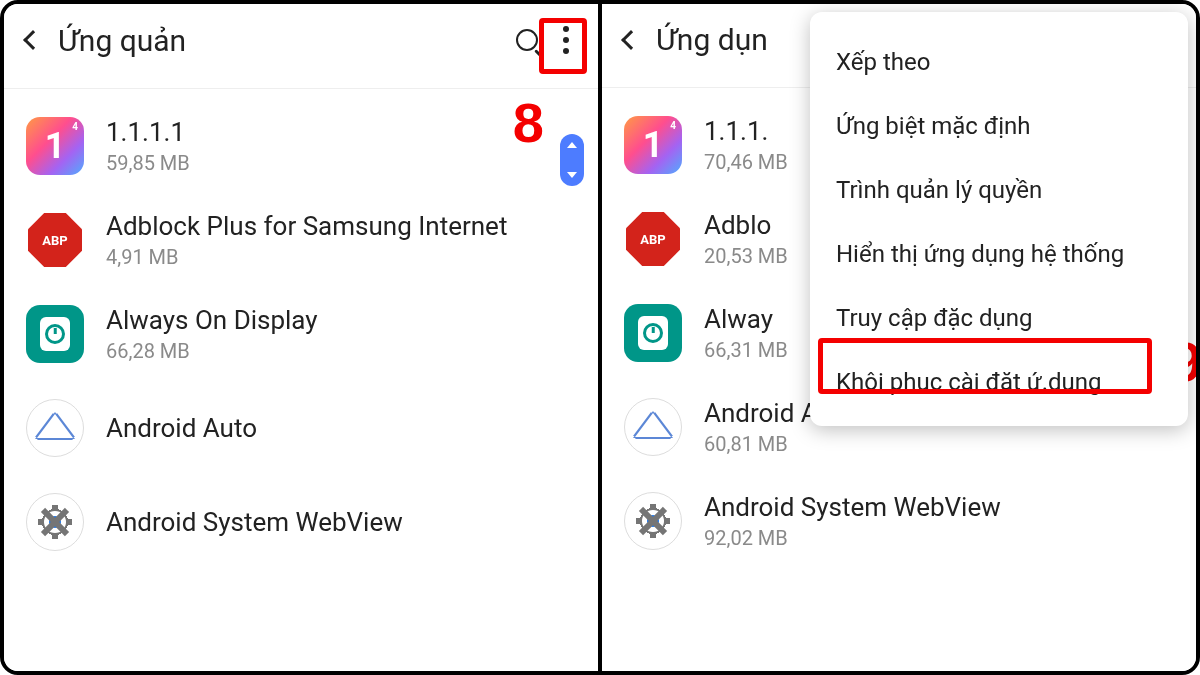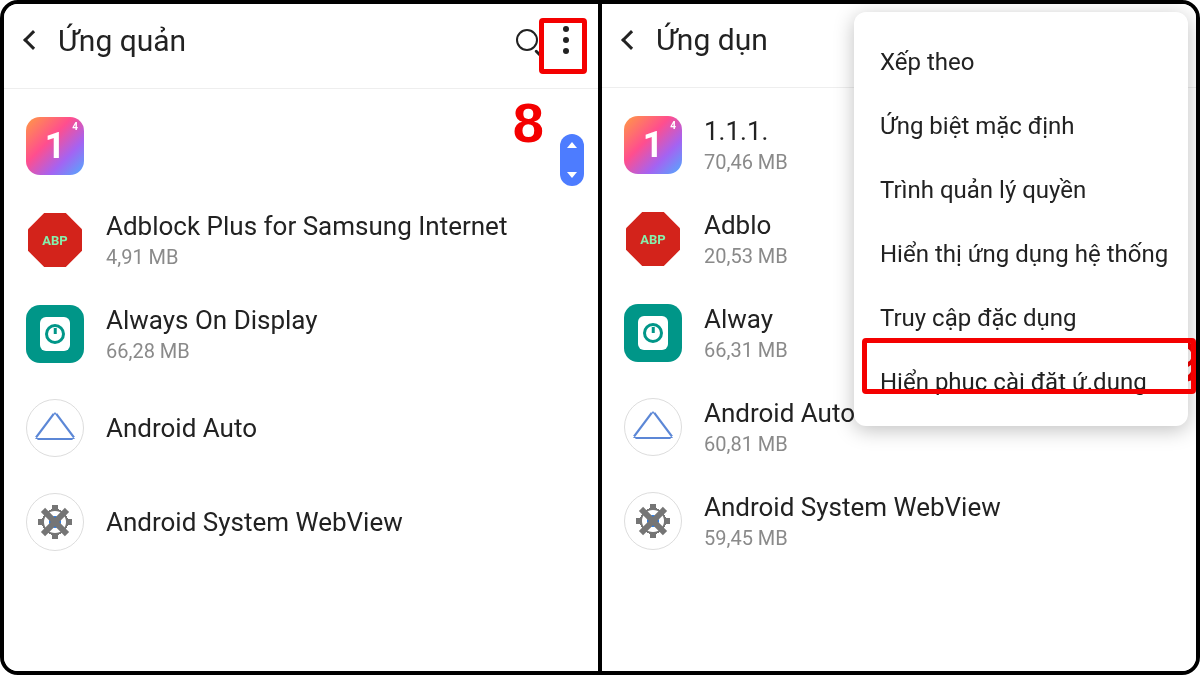--- a/index.html
+++ b/index.html
@@ -105,21 +105,21 @@
   }
   .icon-1111-one { font-size: 36px; font-weight:700; }
   .icon-abp {
     width: 58px; height: 58px;
     display:flex;align-items:center;justify-content:center;
   }
   .abp-oct {
     width: 54px; height: 54px;
     background:#d3231b;
     display:flex;align-items:center;justify-content:center;
-    font-size:13px;font-weight:700;color:#86efac;
+    font-size:13px;font-weight:700;color:#ffffff;
     clip-path: polygon(30% 0%, 70% 0%, 100% 30%, 100% 70%, 70% 100%, 30% 100%, 0% 70%, 0% 30%);
   }
   .icon-aod {
     background:#009688;
     border-radius:14px;
     position:relative;
   }
   .aod-inner {
     width:30px;height:34px;background:#fff;border-radius:6px;
     position:relative;
@@ -190,21 +190,21 @@
     position:absolute;
     font-size:56px;font-weight:800;color:#f40000;
     font-family: Arial, sans-serif;
   }
   .step-8 { top:86px; right:54px; }
   .step-9 { top:325px; right:-6px; }
 
   .dropdown {
     position:absolute;
     top:8px; right:8px;
-    width: 334px;
+    width: 378px;
     background:#fff;
     border-radius:12px;
     box-shadow: 0 4px 20px rgba(0,0,0,0.25);
     padding: 18px 0 12px 0;
     z-index:5;
   }
   .dropdown-item {
     font-size:24px;color:#222;
     padding: 18px 26px;
     cursor:pointer;
@@ -236,20 +236,24 @@
       <div class="chev up"></div>
       <div class="chev down"></div>
     </div>
 
     <div class="list">
       <div class="app-row">
         <div class="app-icon icon-1111">
             <span class="icon-1111-one">1</span>
             <span class="icon-1111-badge">4</span>
           </div>
+        <div class="app-text">
+          <div class="app-name">1.1.1.1</div>
+          <div class="app-size">59,85 MB</div>
+        </div>
       </div>
       <div class="app-row">
         <div class="icon-abp">
             <div class="abp-oct">ABP</div>
           </div>
         <div class="app-text">
           <div class="app-name">Adblock Plus for Samsung Internet</div>
           <div class="app-size">4,91 MB</div>
         </div>
       </div>
@@ -336,29 +340,29 @@
           <div class="gear">
               <div class="gear-center">
                 <span>
                   <i></i>
                 </span>
               </div>
             </div>
         </div>
         <div class="app-text">
           <div class="app-name">Android System WebView</div>
-          <div class="app-size">59,45 MB</div>
+          <div class="app-size">92,02 MB</div>
         </div>
       </div>
     </div>
 
     <div class="dropdown">
       <div class="dropdown-item">Xếp theo</div>
       <div class="dropdown-item">Ứng biệt mặc định</div>
       <div class="dropdown-item">Trình quản lý quyền</div>
       <div class="dropdown-item">Hiển thị ứng dụng hệ thống</div>
       <div class="dropdown-item">Truy cập đặc dụng</div>
-      <div class="dropdown-item">Hiển phục cài đặt ứ.dụng</div>
+      <div class="dropdown-item">Khôi phục cài đặt ứ.dụng</div>
       <div class="red-box red-box-special"></div>
     </div>
     <div class="step-number step-9">9</div>
   </div>
 </div>
 
 </body></html>

